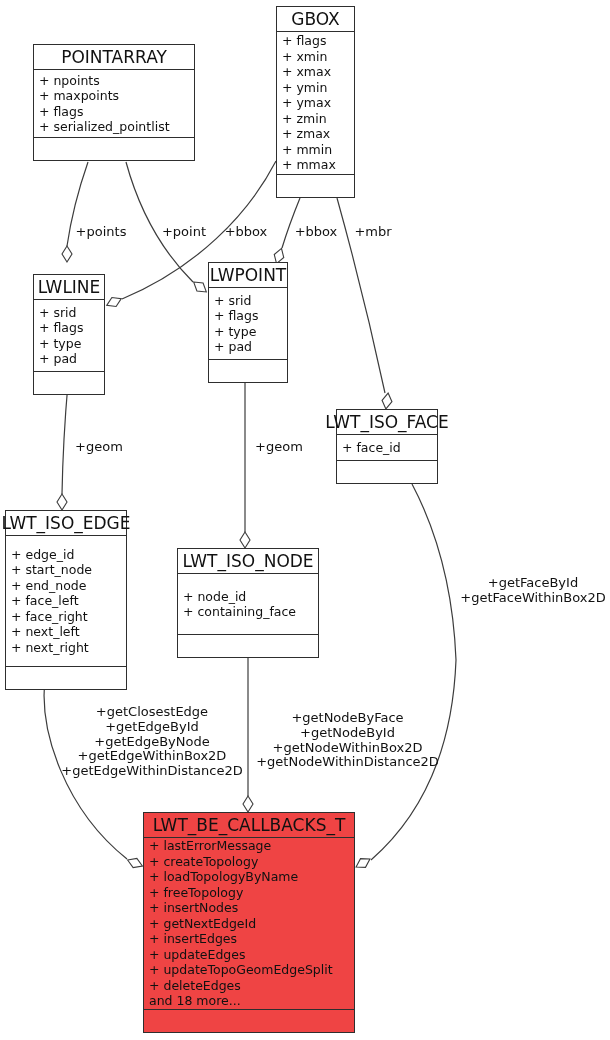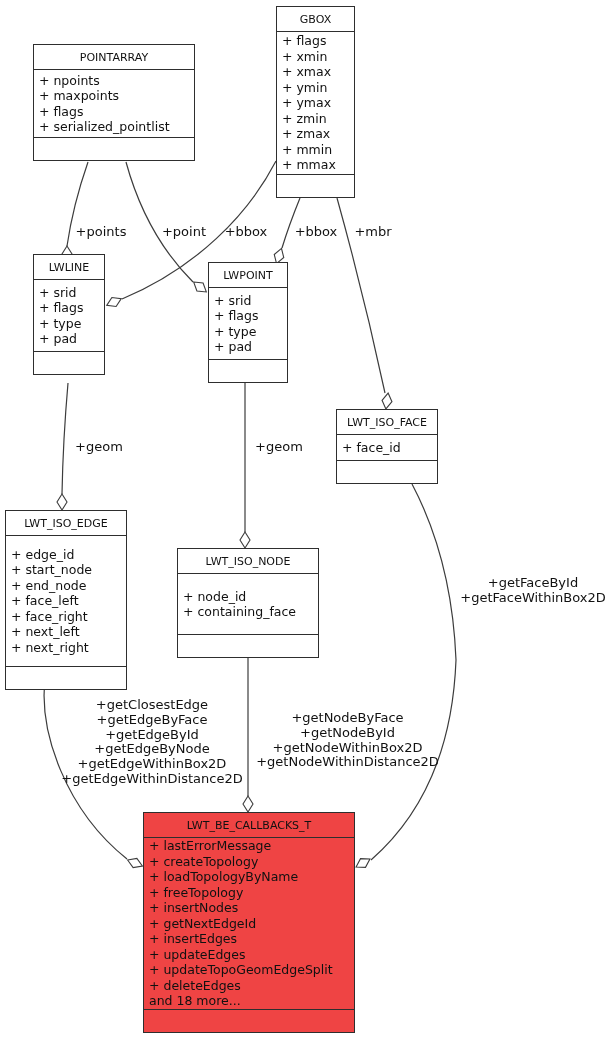--- a/index.html
+++ b/index.html
@@ -21,21 +21,21 @@
     display:flex;
     flex-direction:column;
     font-size:12.5px;
   }
   .uml-box.gray { background:#ef4444; }
   .uml-title {
     flex:0 0 24px;
     display:flex; align-items:center; justify-content:center;
     border-bottom:1px solid #2e2e2e;
     white-space:nowrap;
-    font-size:11px;
+    font-size:17px;
   }
   .uml-attrs {
     flex:1 1 auto;
     display:flex; flex-direction:column; justify-content:center;
     padding:1px 5px;
     border-bottom:1px solid #2e2e2e;
     overflow:hidden;
   }
   .uml-attr { line-height:15.5px; white-space:nowrap; }
   .uml-footer { flex:0 0 22px; }
@@ -108,21 +108,21 @@
       <div class="uml-attr">+ ymin</div>
       <div class="uml-attr">+ ymax</div>
       <div class="uml-attr">+ zmin</div>
       <div class="uml-attr">+ zmax</div>
       <div class="uml-attr">+ mmin</div>
       <div class="uml-attr">+ mmax</div>
     </div>
     <div class="uml-footer"></div>
   </div>
 
-  <div class="uml-box" style="left:33px; top:254px; width:72px; height:121px;">
+  <div class="uml-box" style="left:33px; top:274px; width:72px; height:121px;">
     <div class="uml-title">LWLINE</div>
     <div class="uml-attrs">
       <div class="uml-attr">+ srid</div>
       <div class="uml-attr">+ flags</div>
       <div class="uml-attr">+ type</div>
       <div class="uml-attr">+ pad</div>
     </div>
     <div class="uml-footer"></div>
   </div>
 
@@ -194,21 +194,20 @@
   <div class="edge-label" style="left:99px; top:446px;">+geom</div>
   <div class="edge-label" style="left:279px; top:446px;">+geom</div>
 
   <div class="edge-label-block" style="left:533px; top:591px;">
     <div>+getFaceById</div>
     <div>+getFaceWithinBox2D</div>
   </div>
 
   <div class="edge-label-block" style="left:152px; top:742px;">
     <div>+getClosestEdge</div>
-    <div>+getEdgeByFace</div>
     <div>+getEdgeById</div>
     <div>+getEdgeByNode</div>
     <div>+getEdgeWithinBox2D</div>
     <div>+getEdgeWithinDistance2D</div>
   </div>
 
   <div class="edge-label-block" style="left:343px; top:741px;padding-left:9px;">
     <div>+getNodeByFace</div>
     <div>+getNodeById</div>
     <div>+getNodeWithinBox2D</div>

